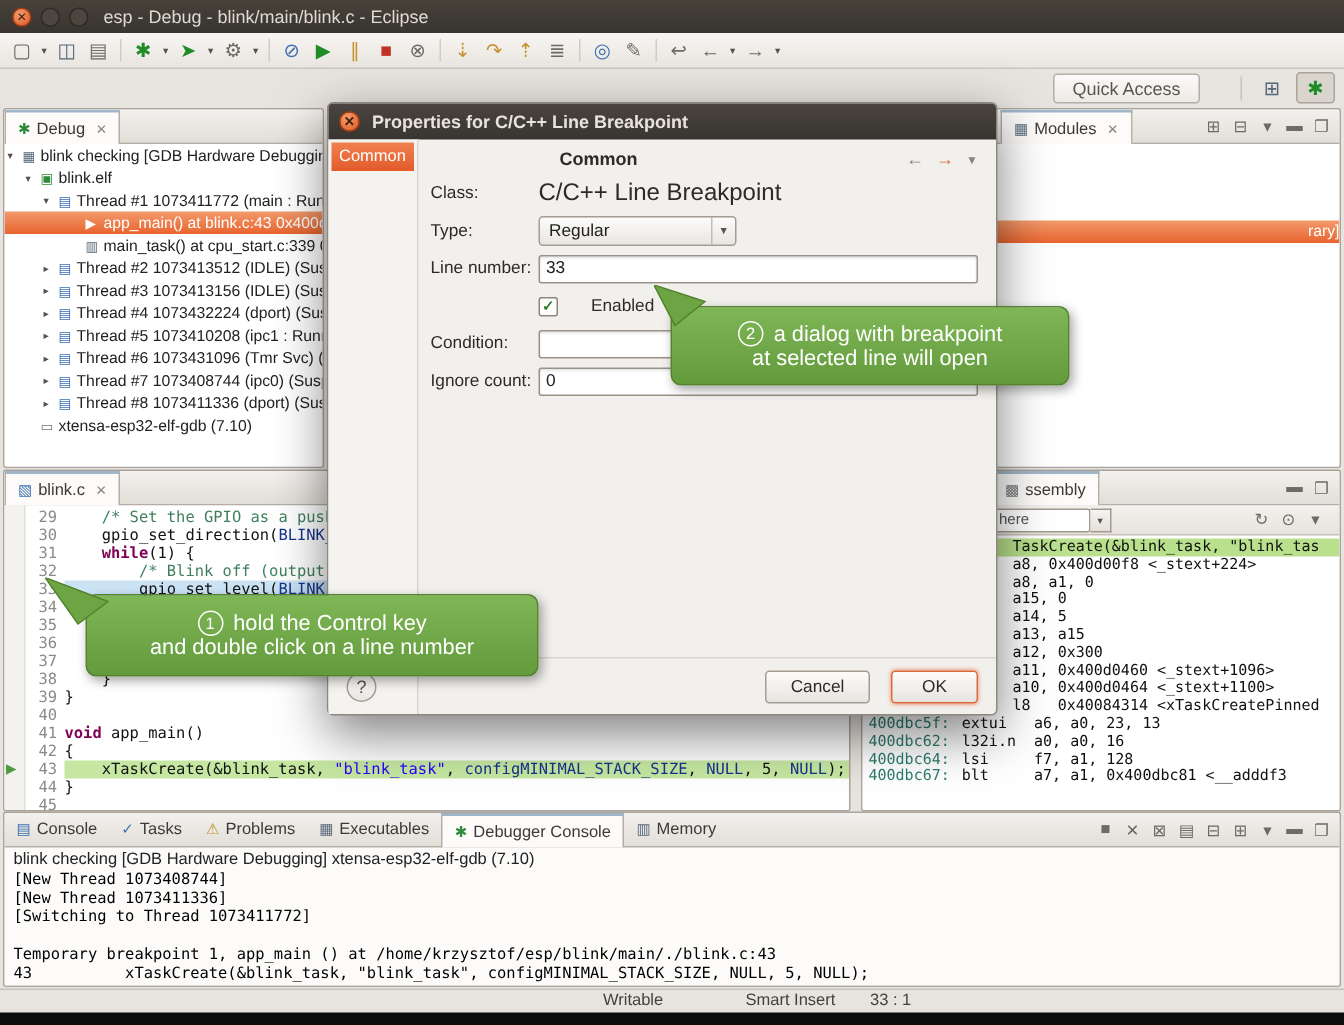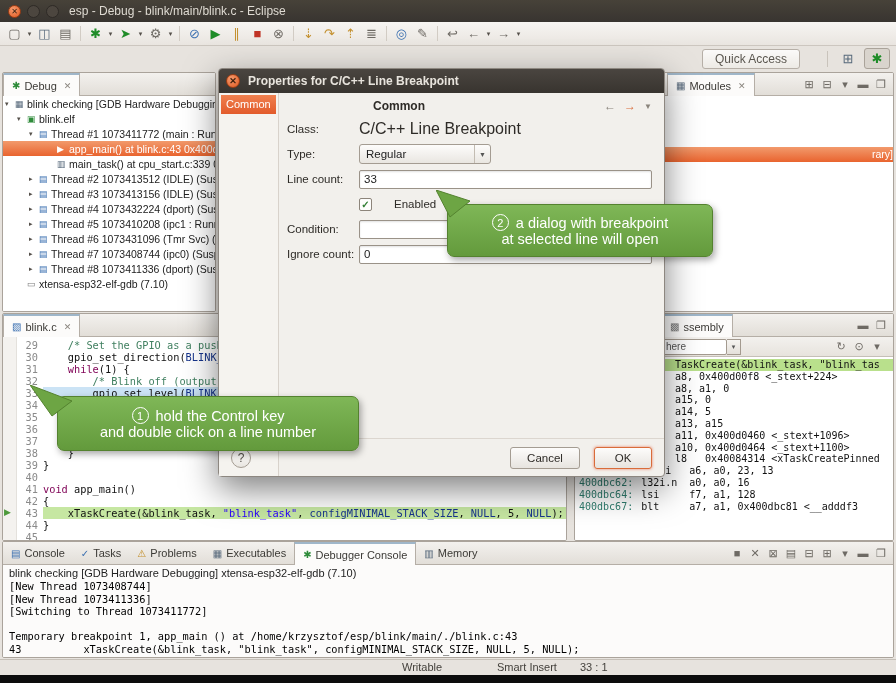--- a/index.html
+++ b/index.html
@@ -72,21 +72,21 @@
   
   .ed-body { display:flex; height:calc(100% - 23px); background:#fff; position:relative; }
   .ed-ruler { flex:0 0 14px; background:#f4f2ef; border-right:1px solid #e4e1dc; position:relative; }
   .ip-marker { position:absolute; left:1px; top:170px; font-size:9px; color:#4e9a3c; }
   .ed-main { flex:1; overflow:hidden; padding-top:2px; font-family:"DejaVu Sans Mono", monospace; }
   .cl-row { display:flex; height:12px; line-height:12px; font-size:10.3px; white-space:pre; }
   .cl-num { flex:0 0 26px; text-align:right; padding-right:5px; color:#8a8a8a; background:#fff; }
   .cl-code { flex:1; }
   .cl-code.hl-sel { background:#cbe3f5; }
   .cl-code.hl-exec { background:#c6e7a2; }
-  .s-p{color:#111} .s-cm{color:#3f7f5f} .s-kw{color:#7f0055;font-weight:normal}
+  .s-p{color:#111} .s-cm{color:#3f7f5f} .s-kw{color:#7f0055;font-weight:bold}
   .s-mc{color:#16348c} .s-st{color:#2a00ff}
 
   
   .loc-bar { height:20px; background:linear-gradient(#f3f1ee,#e7e3dd); border-bottom:1px solid #c5bfb7;
     display:flex; align-items:center; padding:0 4px; position:relative; }
   .loc-combo { width:148px; height:16px; background:#fff; border:1px solid #a39a8f; border-radius:2px;
     font-size:10px; color:#555; line-height:14px; padding-left:86px; white-space:nowrap; overflow:hidden; }
   .loc-dd { width:14px; height:16px; border:1px solid #a39a8f; border-left:none; background:linear-gradient(#f6f4f1,#e4e0da);
     font-size:7px; display:flex; align-items:center; justify-content:center; color:#555; }
   .asm-body { background:#fff; height:calc(100% - 43px); padding-top:2px;
@@ -524,20 +524,24 @@
         <div class="asm-row clip">
           <span class="asm-addr"></span>
           <span class="asm-text">a14, 5</span>
         </div>
 
         <div class="asm-row clip">
           <span class="asm-addr"></span>
           <span class="asm-text">a13, a15</span>
         </div>
 
+        <div class="asm-row clip">
+          <span class="asm-addr"></span>
+          <span class="asm-text">a12, 0x300</span>
+        </div>
 
         <div class="asm-row clip">
           <span class="asm-addr"></span>
           <span class="asm-text">a11, 0x400d0460 &lt;_stext+1096&gt;</span>
         </div>
 
         <div class="asm-row clip">
           <span class="asm-addr"></span>
           <span class="asm-text">a10, 0x400d0464 &lt;_stext+1100&gt;</span>
         </div>
@@ -672,21 +676,21 @@
         <span class="fvalue-text">C/C++ Line Breakpoint</span>
       </div>
       <div class="frow">
         <span class="flabel">Type:</span>
         <span class="fselect">
           <span class="sel-txt">Regular</span>
           <span class="sel-dd">▼</span>
         </span>
       </div>
       <div class="frow">
-        <span class="flabel">Line count:</span>
+        <span class="flabel">Line number:</span>
         <span class="finput">33</span>
       </div>
       <div class="frow">
         <span class="flabel"></span>
         <span class="checkbox">✓</span>
         <span class="cb-label">Enabled</span>
       </div>
       <div class="frow">
         <span class="flabel">Condition:</span>
         <span class="finput"></span>

